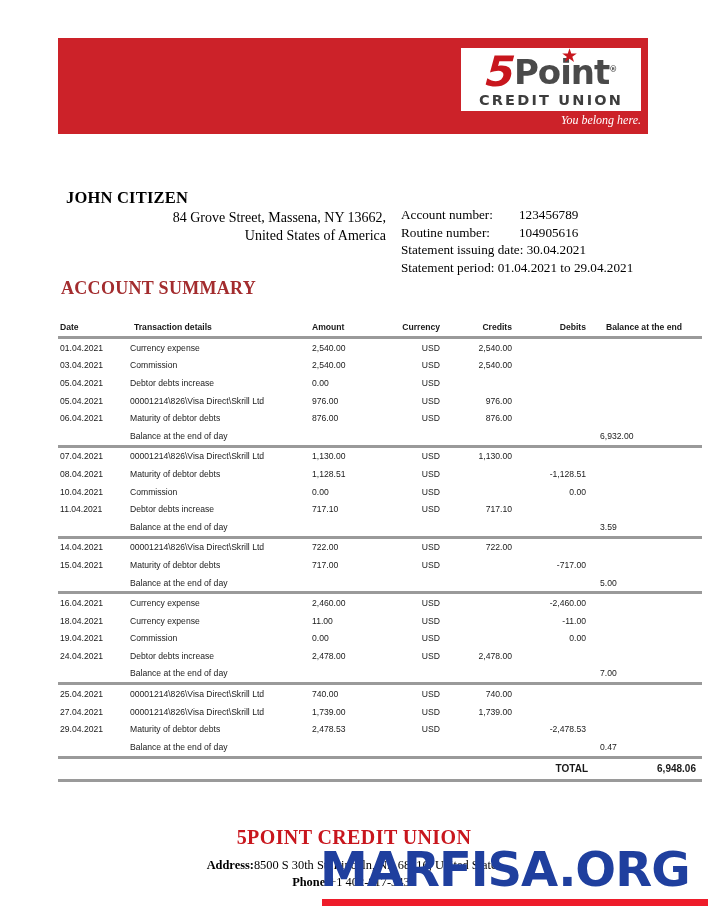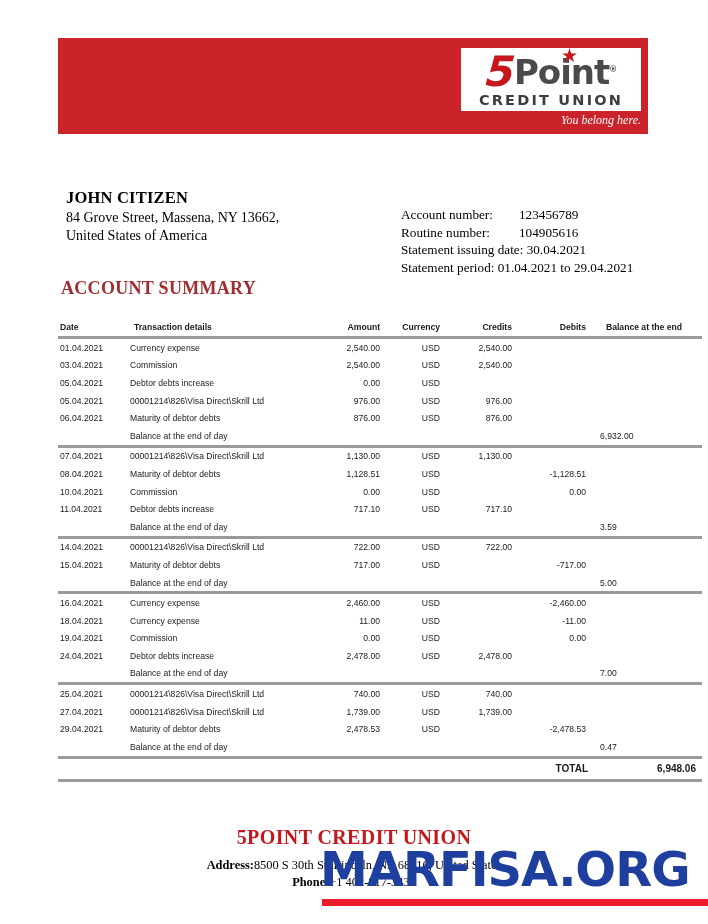--- a/index.html
+++ b/index.html
@@ -113,20 +113,21 @@
   .cust-name {
     font-family: "Liberation Serif", serif;
     font-weight: bold;
     font-size: 16.5px;
     letter-spacing: 0.2px;
   }
   .cust-line {
     font-size: 14px;
     line-height: 17px;
     margin-top: 1px;
+    text-align: right;
   }
 
   .acct-info {
     position: absolute;
     left: 401px;
     top: 206px;
     width: 290px;
     font-size: 13.2px;
     line-height: 17.6px;
   }
@@ -167,21 +168,21 @@
   }
   .hdr th {
     font-size: 9.2px;
     font-weight: bold;
     height: 18px;
     border-bottom: 3px solid #9a9a9a;
     padding-bottom: 1px;
   }
   .c-date   { width: 64px;  text-align: left;  padding-left: 2px !important; }
   .c-det    { width: 178px; text-align: left;  padding-left: 6px !important; margin-top: 8px; }
-  .c-amt    { width: 68px;  text-align: right; padding-right: 4px !important; }
+  .c-amt    { width: 68px;  text-align: left; padding-right: 4px !important; }
   .c-cur    { width: 56px;  text-align: right; padding-right: 10px !important; }
   .c-cred   { width: 62px;  text-align: right; padding-right: 6px !important; }
   .c-deb    { width: 68px;  text-align: right; padding-right: 14px !important; }
   .c-bal    { width: 94px;  padding-right: 2px !important; }
 
   .hdr .c-det { padding-left: 10px !important; }
   .hdr .c-bal { text-align: left; padding-left: 6px !important; }
 
   tr.txn td { height: 17.6px; }
   tr.bal td { height: 17.6px; }

